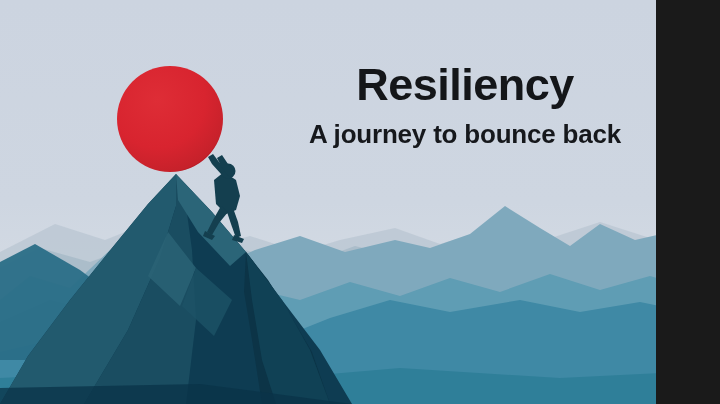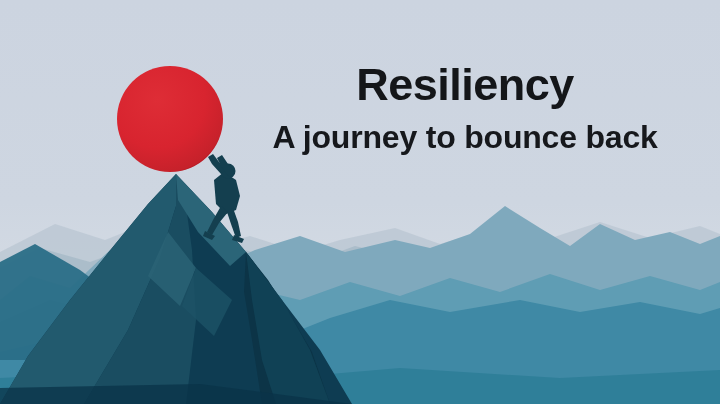--- a/index.html
+++ b/index.html
@@ -2,21 +2,21 @@
 <html><head>
 <meta charset="utf-8">
 <style>
   html, body {
     margin: 0;
     padding: 0;
     background: #1a1a1a;
   }
   #slide {
     position: relative;
-    width: 720px;
+    width: 656px;
     height: 404px;
     overflow: hidden;
     font-family: "Liberation Sans", sans-serif;
     background: linear-gradient(180deg, #ccd4e0 0%, #ccd5e1 45%, #d2dae3 75%, #dbe2e8 100%);
   }
   #artwork {
     position: absolute;
     inset: 0;
     width: 720px;
     height: 404px;
@@ -36,21 +36,21 @@
     font-size: 45px;
     line-height: 1.0;
     font-weight: 700;
     letter-spacing: -0.5px;
     color: #141619;
     white-space: nowrap;
   }
   #subtitle {
     margin: 14px 0 0 0;
     font-family: "Liberation Sans", sans-serif;
-    font-size: 32px;
+    font-size: 26px;
     line-height: 1.05;
     font-weight: 600;
     letter-spacing: -0.2px;
     color: #16181c;
     white-space: nowrap;
   }
 </style>
 </head>
 <body>
 

